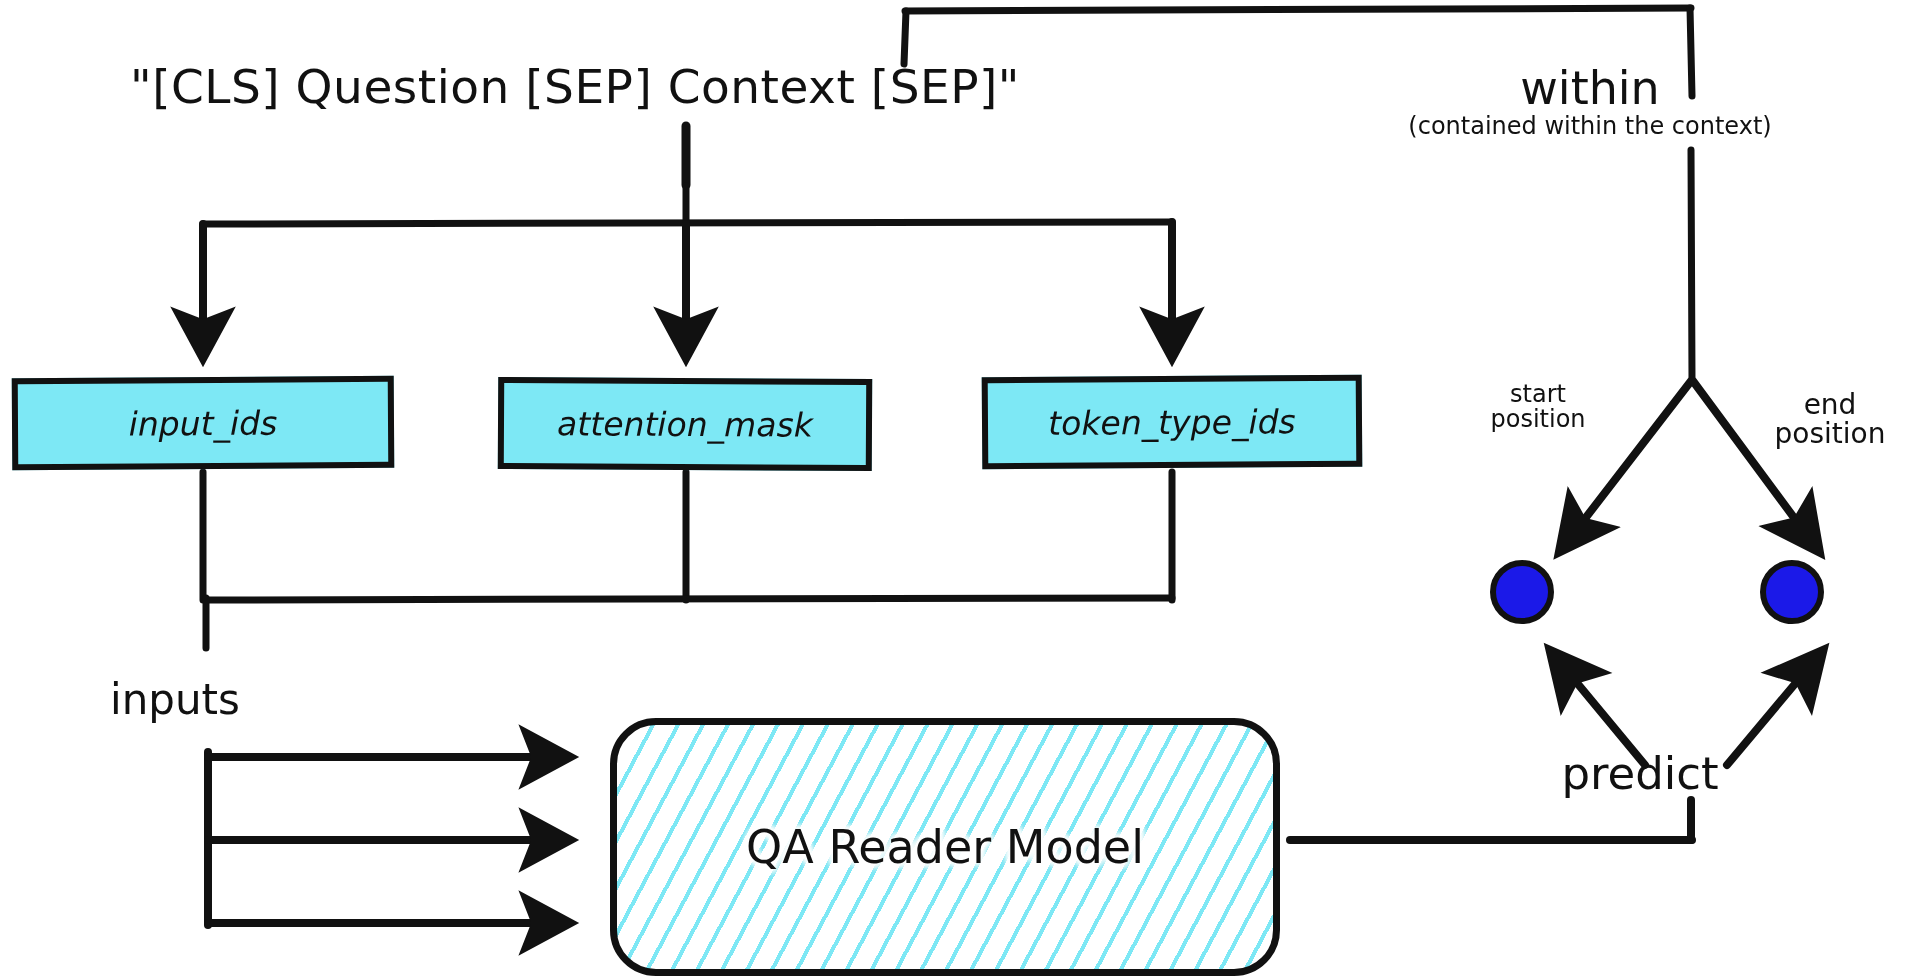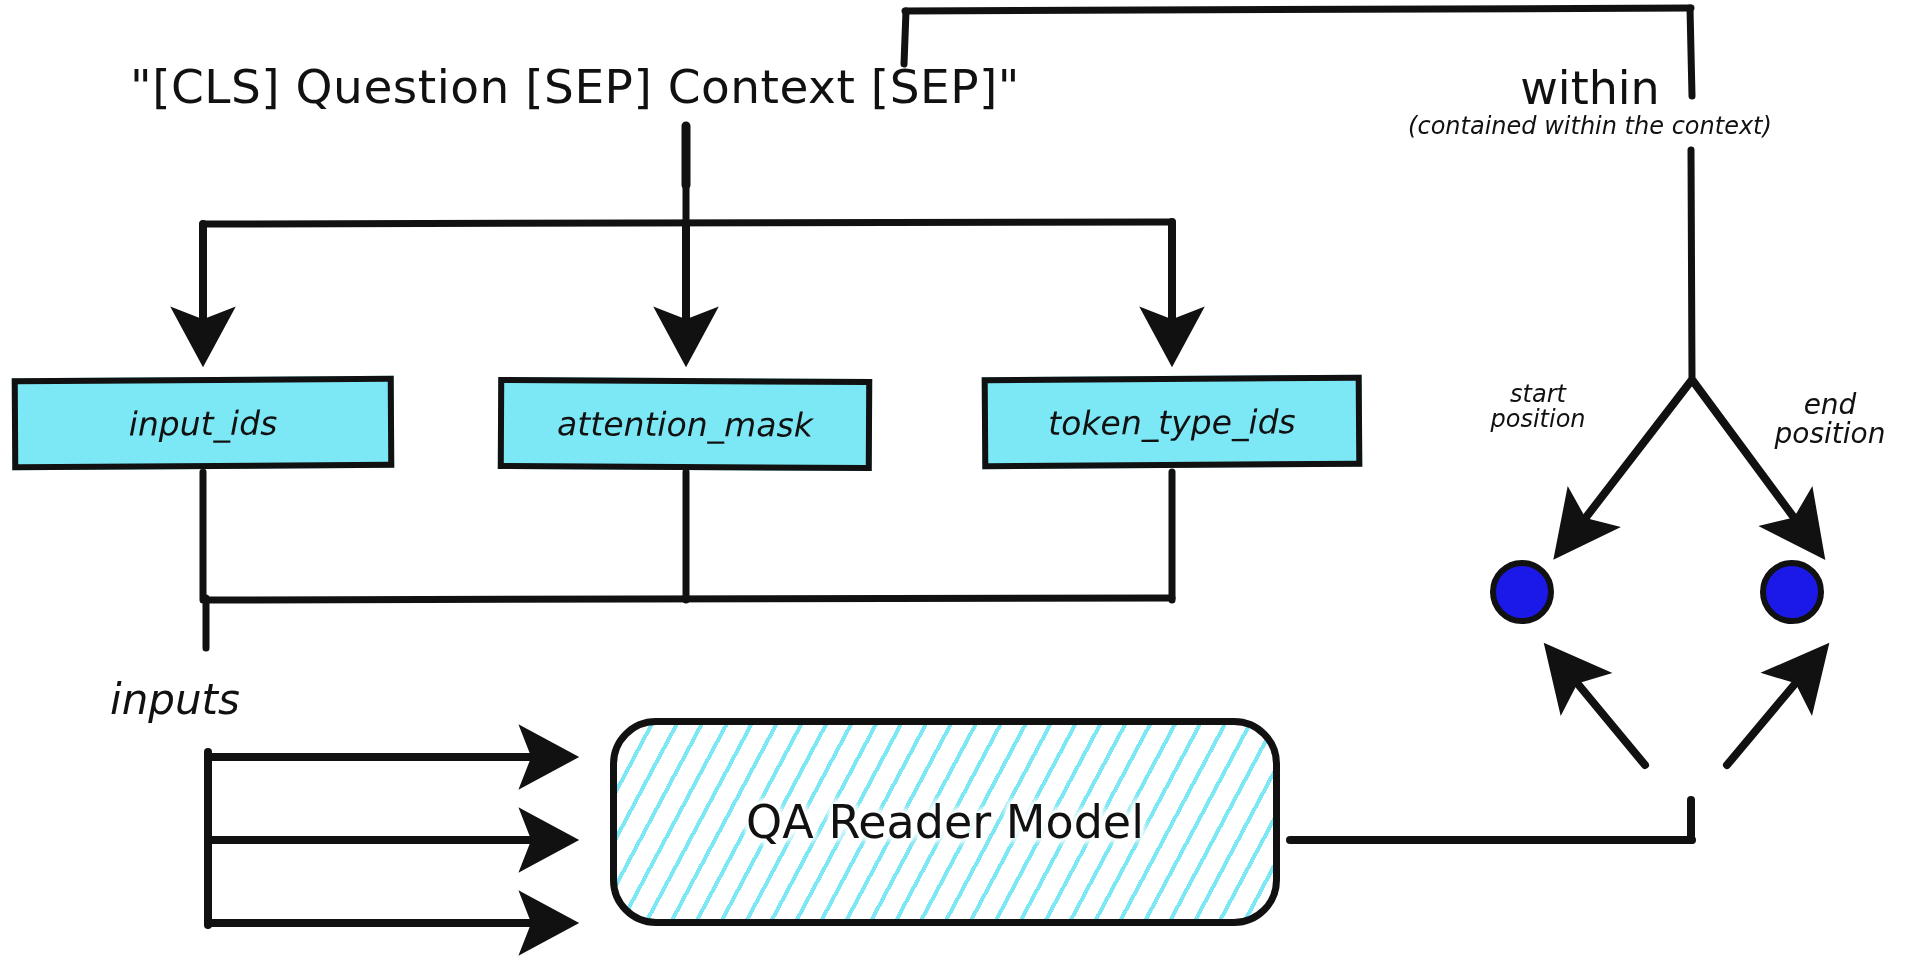--- a/index.html
+++ b/index.html
@@ -21,21 +21,20 @@
   }
   #wires {
     position: absolute;
     left: 0; top: 0;
     width: 1920px; height: 980px;
   }
   .lbl {
     position: absolute;
     color: #111111;
     font-family: "DejaVu Sans", sans-serif;
-    font-style: italic;
     white-space: nowrap;
     line-height: 1.05;
     text-align: center;
   }
   
   #prompt-text {
     left: 0;
     top: 62;
     width: 1150px;
     font-size: 47px;
@@ -73,21 +72,21 @@
   #box-input-ids      { left: 12px;  top: 377px; width: 382px; height: 92px; transform: rotate(-0.35deg); }
   #box-attention-mask { left: 498px; top: 378px; width: 374px; height: 92px; transform: rotate(0.3deg); }
   #box-token-type-ids { left: 982px; top: 376px; width: 380px; height: 92px; transform: rotate(-0.4deg); }
 
   
   #qa-model {
     position: absolute;
     left: 610px;
     top: 718px;
     width: 670px;
-    height: 208px;
+    height: 258px;
     box-sizing: border-box;
     border: 7px solid #111111;
     border-radius: 46px;
     background-color: #ffffff;
     background-image: repeating-linear-gradient(
       -62deg,
       #7DE8F5 0px, #7DE8F5 4px,
       rgba(255,255,255,0) 4px, rgba(255,255,255,0) 22px
     );
     display: flex;
@@ -232,14 +231,15 @@
   </div>
 
   <div class="lbl" id="end-position-label">
     <span>end</span><br>
     <span>position</span>
   </div>
 
   <div class="pos-dot" id="dot-start"></div>
   <div class="pos-dot" id="dot-end"></div>
 
+  <div class="lbl" id="predict-label">predict</div>
 
 </div>
 
 </body></html>

